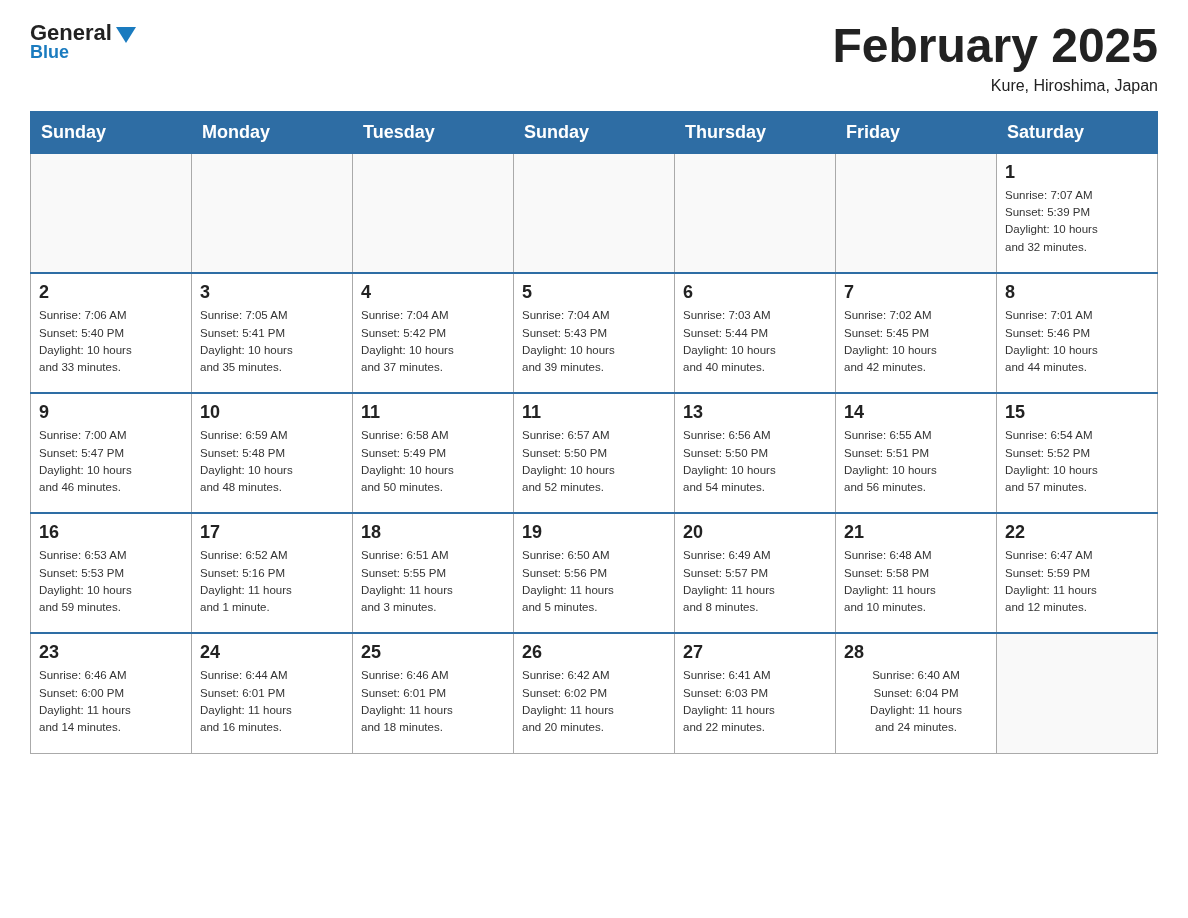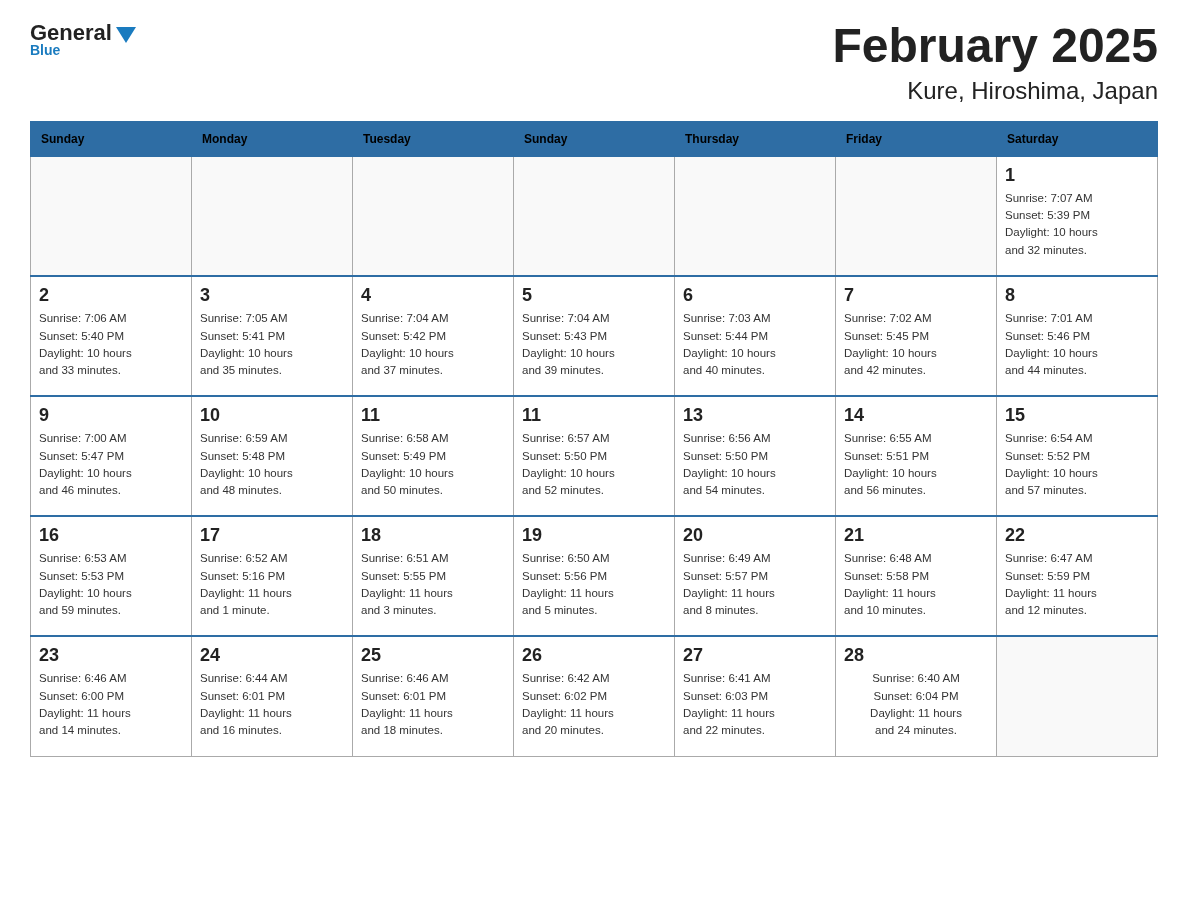--- a/index.html
+++ b/index.html
@@ -32,48 +32,48 @@
     .logo-arrow {
       width: 0;
       height: 0;
       border-left: 10px solid transparent;
       border-right: 10px solid transparent;
       border-top: 16px solid #1a7bbf;
       margin-left: 4px;
       margin-top: 4px;
     }
     .logo-second-line {
-      font-size: 14px;
+      font-size: 18px;
       font-weight: bold;
       color: #1a7bbf;
       margin-top: -4px;
     }
     .title-block {
       text-align: right;
     }
     .calendar-title {
       font-size: 48px;
       font-weight: bold;
       color: #222;
       line-height: 1.1;
     }
     .calendar-subtitle {
-      font-size: 24px;
+      font-size: 16px;
       color: #222;
       margin-top: 4px;
     }
     .calendar {
       width: 100%;
       border-collapse: collapse;
       border: 1px solid #aaa;
     }
     .calendar th {
       background: #2e6da4;
-      color: #000000;
-      font-size: 12px;
+      color: #ffffff;
+      font-size: 18px;
       font-weight: bold;
       padding: 10px 10px;
       border: 1px solid #2e6da4;
       text-align: left;
       width: calc(100% / 7);
     }
     .calendar td {
       border: 1px solid #aaa;
       vertical-align: top;
       padding: 8px 8px 6px 8px;

